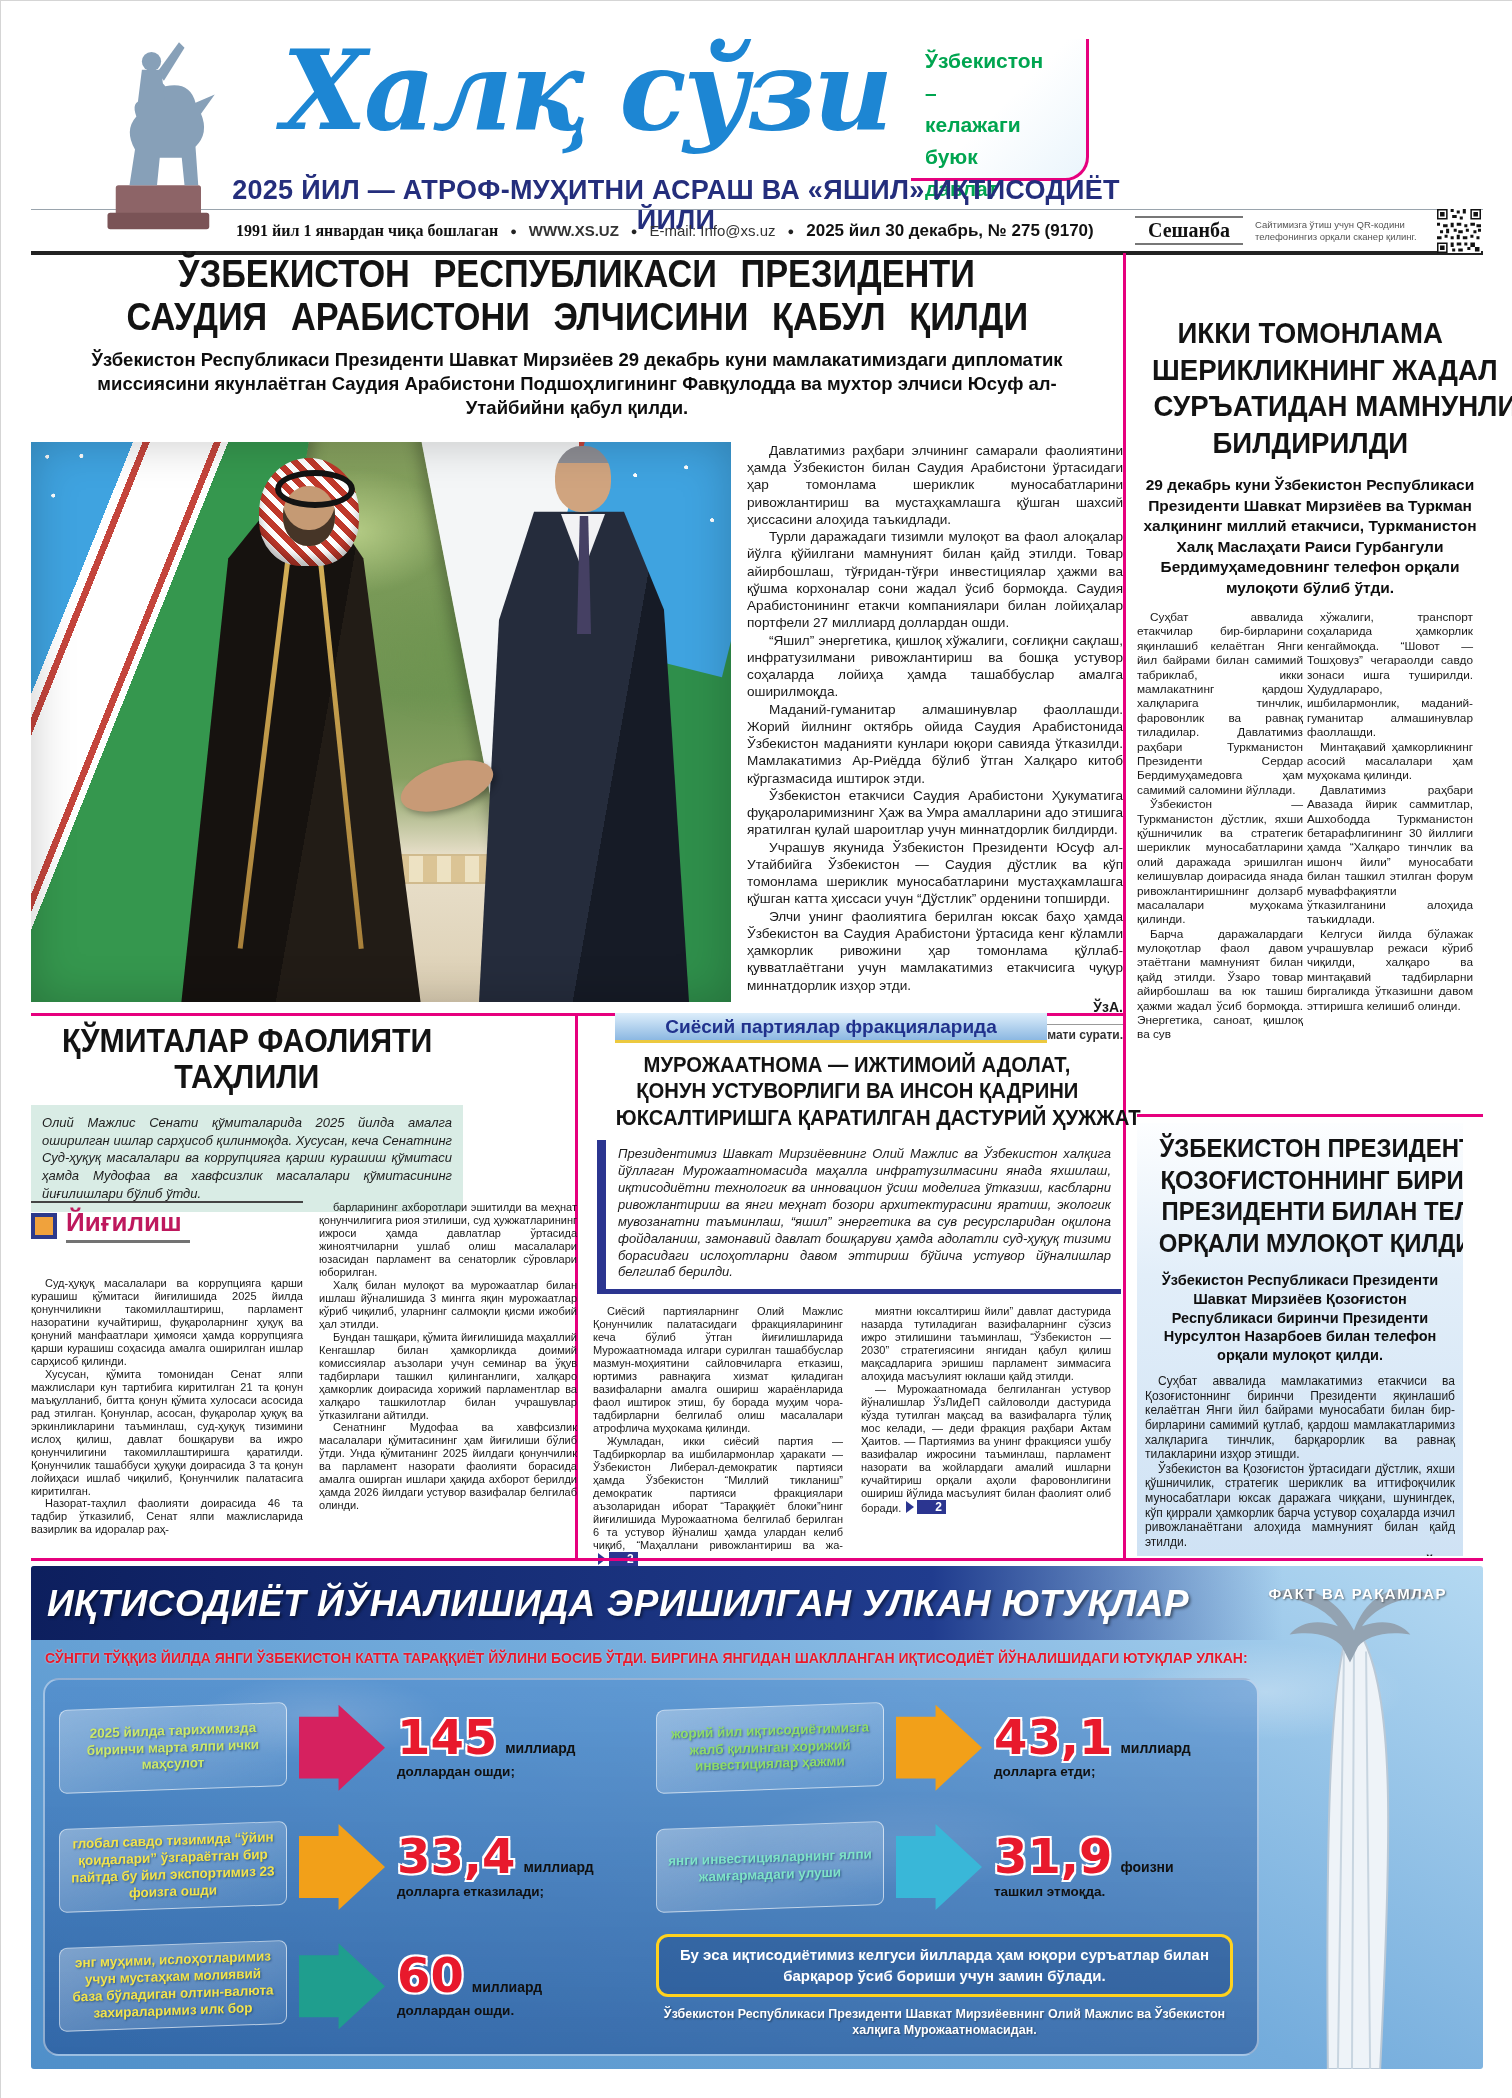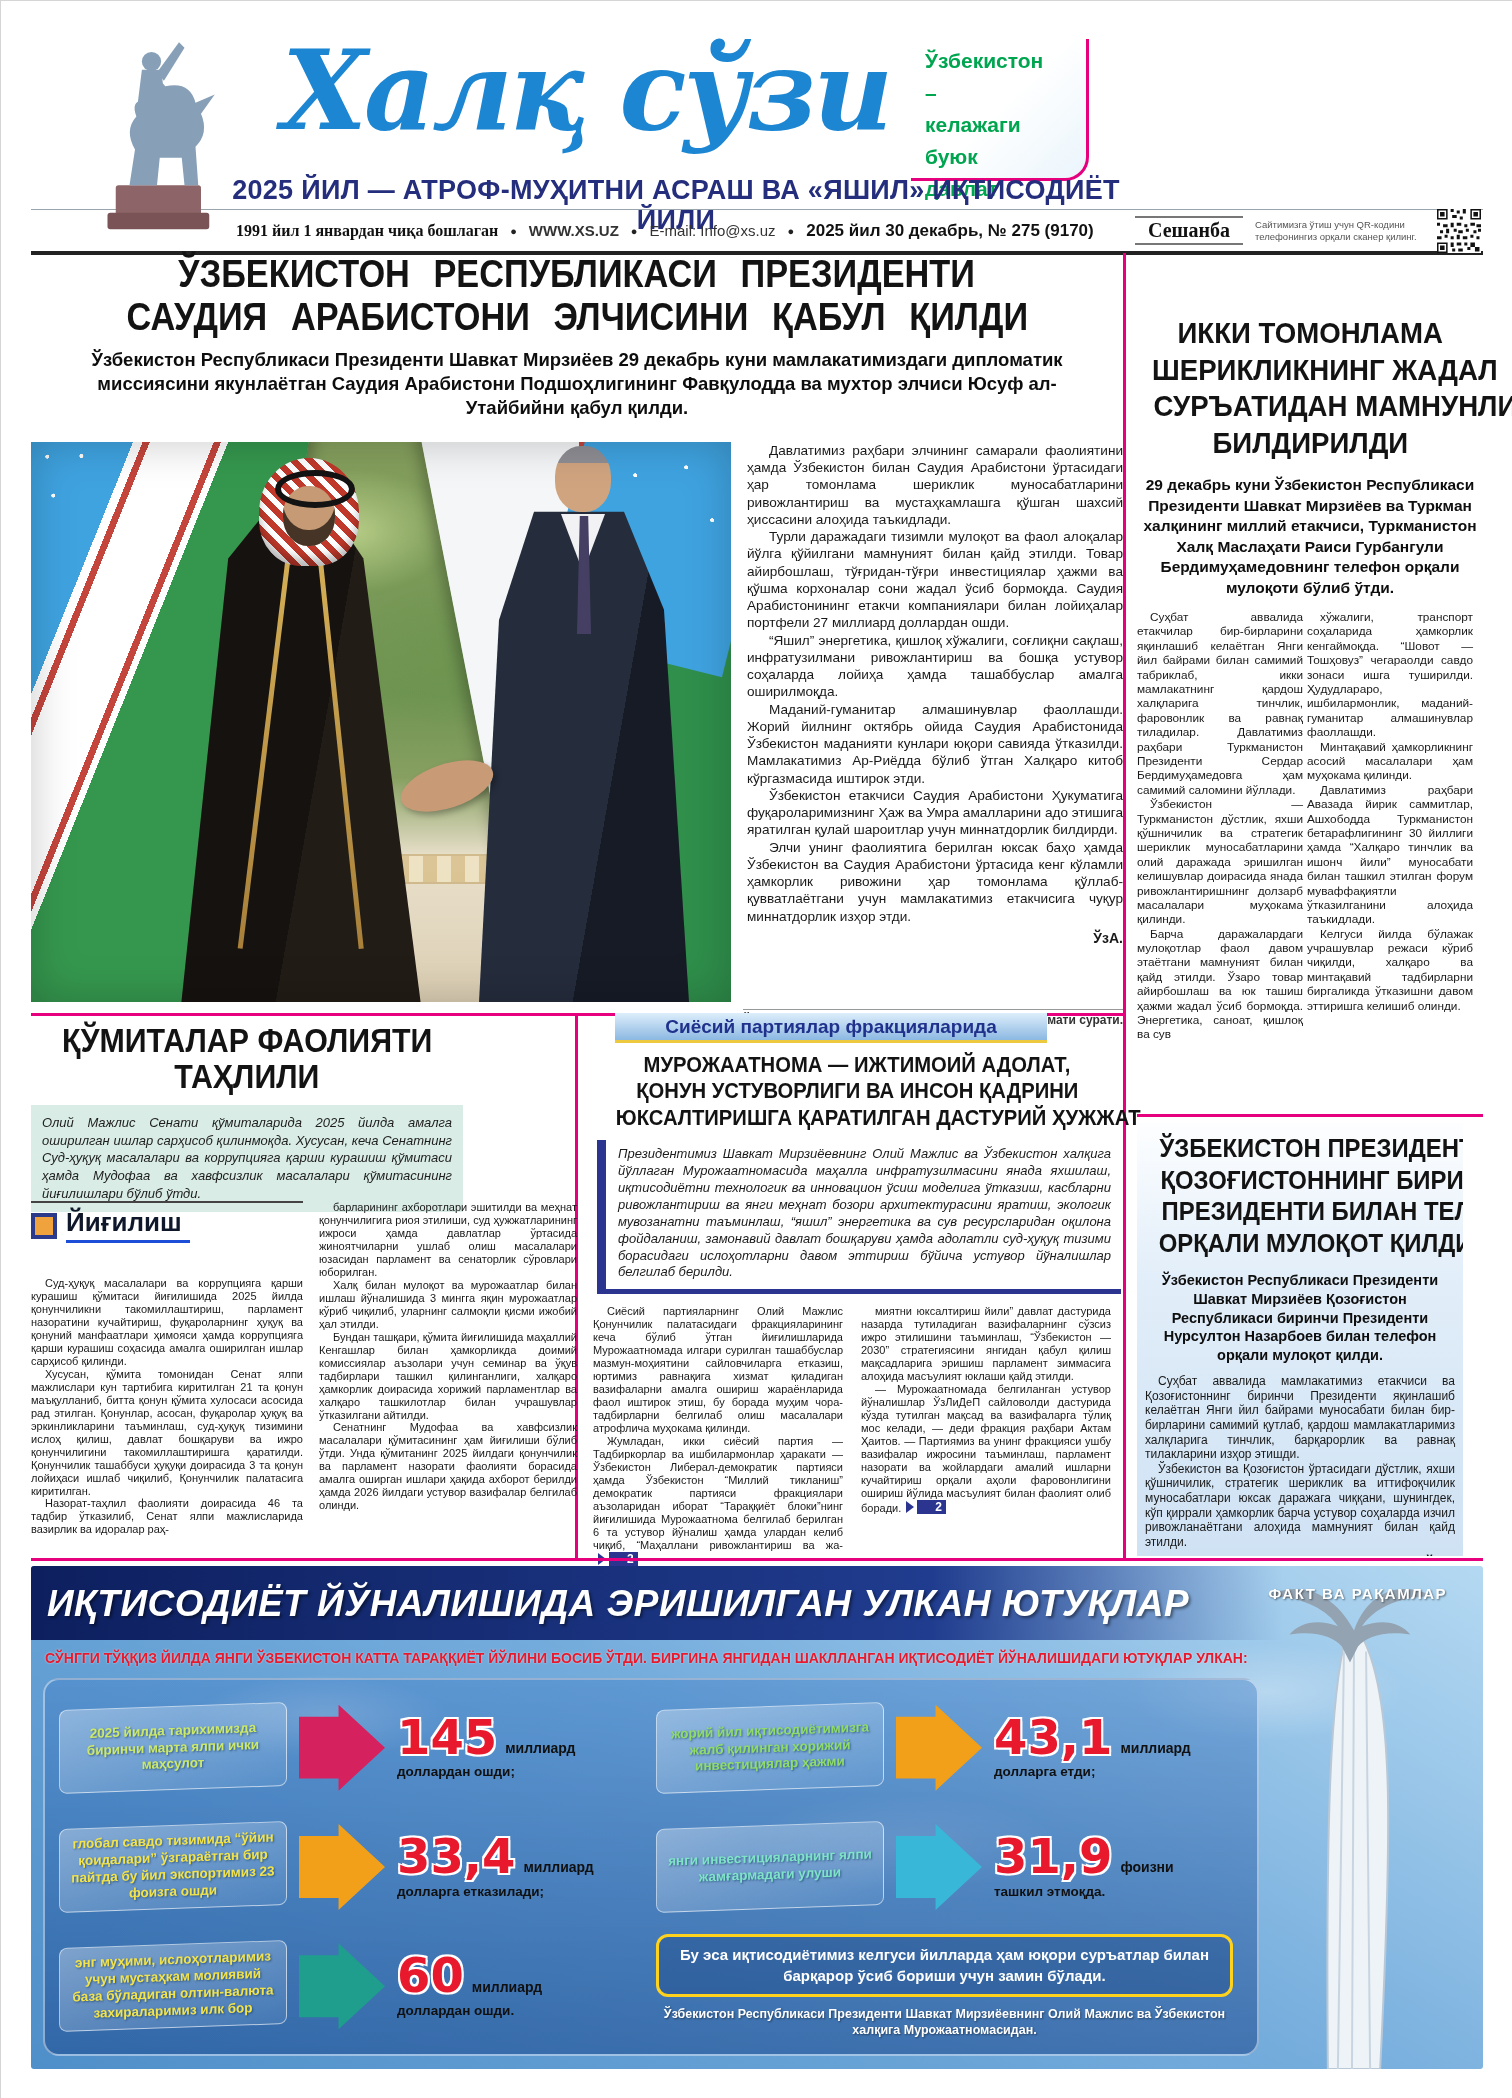--- a/index.html
+++ b/index.html
@@ -101,21 +101,21 @@
   .rule-bottom{position:absolute;left:30px;top:1557px;width:1452px;height:3px;background:#e6007e;}
 
   
   .committees{position:absolute;left:30px;top:1022px;width:546px;height:532px;}
   .c-head{width:432px;text-align:center;font:800 33px/1.1 "Liberation Sans",sans-serif;color:#131313;}
   .c-lead{width:410px;margin-top:9px;background:#d9ece5;padding:9px 11px;
           font:italic 400 13px/1.38 "Liberation Sans",sans-serif;color:#1d1d1d;text-align:justify;}
   .kicker{position:absolute;left:0;top:178px;width:272px;border-top:2px solid #444;padding-top:6px;
           display:flex;align-items:center;gap:9px;box-sizing:border-box;}
   .kicker-sq{width:18px;height:18px;background:#f0a23c;border:4px solid #2c3a8c;flex:none;}
-  .kicker-text{font:800 26px/1 "Liberation Sans",sans-serif;color:#0f172a;border-bottom:3px solid #1d4ed8;padding:0 8px 5px 0;}
+  .kicker-text{font:800 26px/1 "Liberation Sans",sans-serif;color:#be185d;border-bottom:3px solid #737373;padding:0 8px 5px 0;}
   .ccol{position:absolute;font:400 11px/1.18 "Liberation Sans",sans-serif;text-align:justify;color:#191919;}
   .ccol p{margin:0;text-indent:14px;}
   .ccol1{left:0;top:254px;width:272px;}
   .ccol2{left:288px;top:178px;width:258px;}
 
   
   .parties{position:absolute;left:592px;top:1012px;width:528px;height:545px;}
   .p-banner{margin-left:22px;width:432px;background:linear-gradient(180deg,#ddeefb,#8cb8e2);
             border-bottom:3px solid #ecc93f;text-align:center;
             font:800 19px/27px "Liberation Sans",sans-serif;color:#20318c;}
@@ -254,20 +254,21 @@
         <div class="ph-shirt"></div>
         <div class="ph-tie"></div>
         <div class="ph-hands"></div>
       </div>
       <div class="article-text">
         <p>Давлатимиз раҳбари элчининг самарали фаолиятини ҳамда Ўзбекистон билан Саудия Арабистони ўртасидаги ҳар томонлама шериклик муносабатларини ривожлантириш ва мустаҳкамлашга қўшган шахсий ҳиссасини алоҳида таъкидлади.</p>
         <p>Турли даражадаги тизимли мулоқот ва фаол алоқалар йўлга қўйилгани мамнуният билан қайд этилди. Товар айирбошлаш, тўғридан-тўғри инвестициялар ҳажми ва қўшма корхоналар сони жадал ўсиб бормоқда. Саудия Арабистонининг етакчи компаниялари билан лойиҳалар портфели 27 миллиард доллардан ошди.</p>
         <p>“Яшил” энергетика, қишлоқ хўжалиги, соғлиқни сақлаш, инфратузилмани ривожлантириш ва бошқа устувор соҳаларда лойиҳа ҳамда ташаббуслар амалга оширилмоқда.</p>
         <p>Маданий-гуманитар алмашинувлар фаоллашди. Жорий йилнинг октябрь ойида Саудия Арабистонида Ўзбекистон маданияти кунлари юқори савияда ўтказилди. Мамлакатимиз Ар-Риёдда бўлиб ўтган Халқаро китоб кўргазмасида иштирок этди.</p>
         <p>Ўзбекистон етакчиси Саудия Арабистони Ҳукуматига фуқароларимизнинг Ҳаж ва Умра амалларини адо этишига яратилган қулай шароитлар учун миннатдорлик билдирди.</p>
+        <p>Учрашув якунида Ўзбекистон Президенти Юсуф ал-Утайбийга Ўзбекистон — Саудия дўстлик ва кўп томонлама шериклик муносабатларини мустаҳкамлашга қўшган катта ҳиссаси учун “Дўстлик” орденини топширди.</p>
         <p>Элчи унинг фаолиятига берилган юксак баҳо ҳамда Ўзбекистон ва Саудия Арабистони ўртасида кенг кўламли ҳамкорлик ривожини ҳар томонлама қўллаб-қувватлаётгани учун мамлакатимиз етакчисига чуқур миннатдорлик изҳор этди.</p>
         <div class="byline">ЎзА.</div>
       </div>
     </div>
     <div class="caption-row">
       <span class="photo-caption">Ўзбекистон Республикаси Президенти Матбуот хизмати сурати.</span>
     </div>
   </section>
 
   <div class="rule-main"></div>

